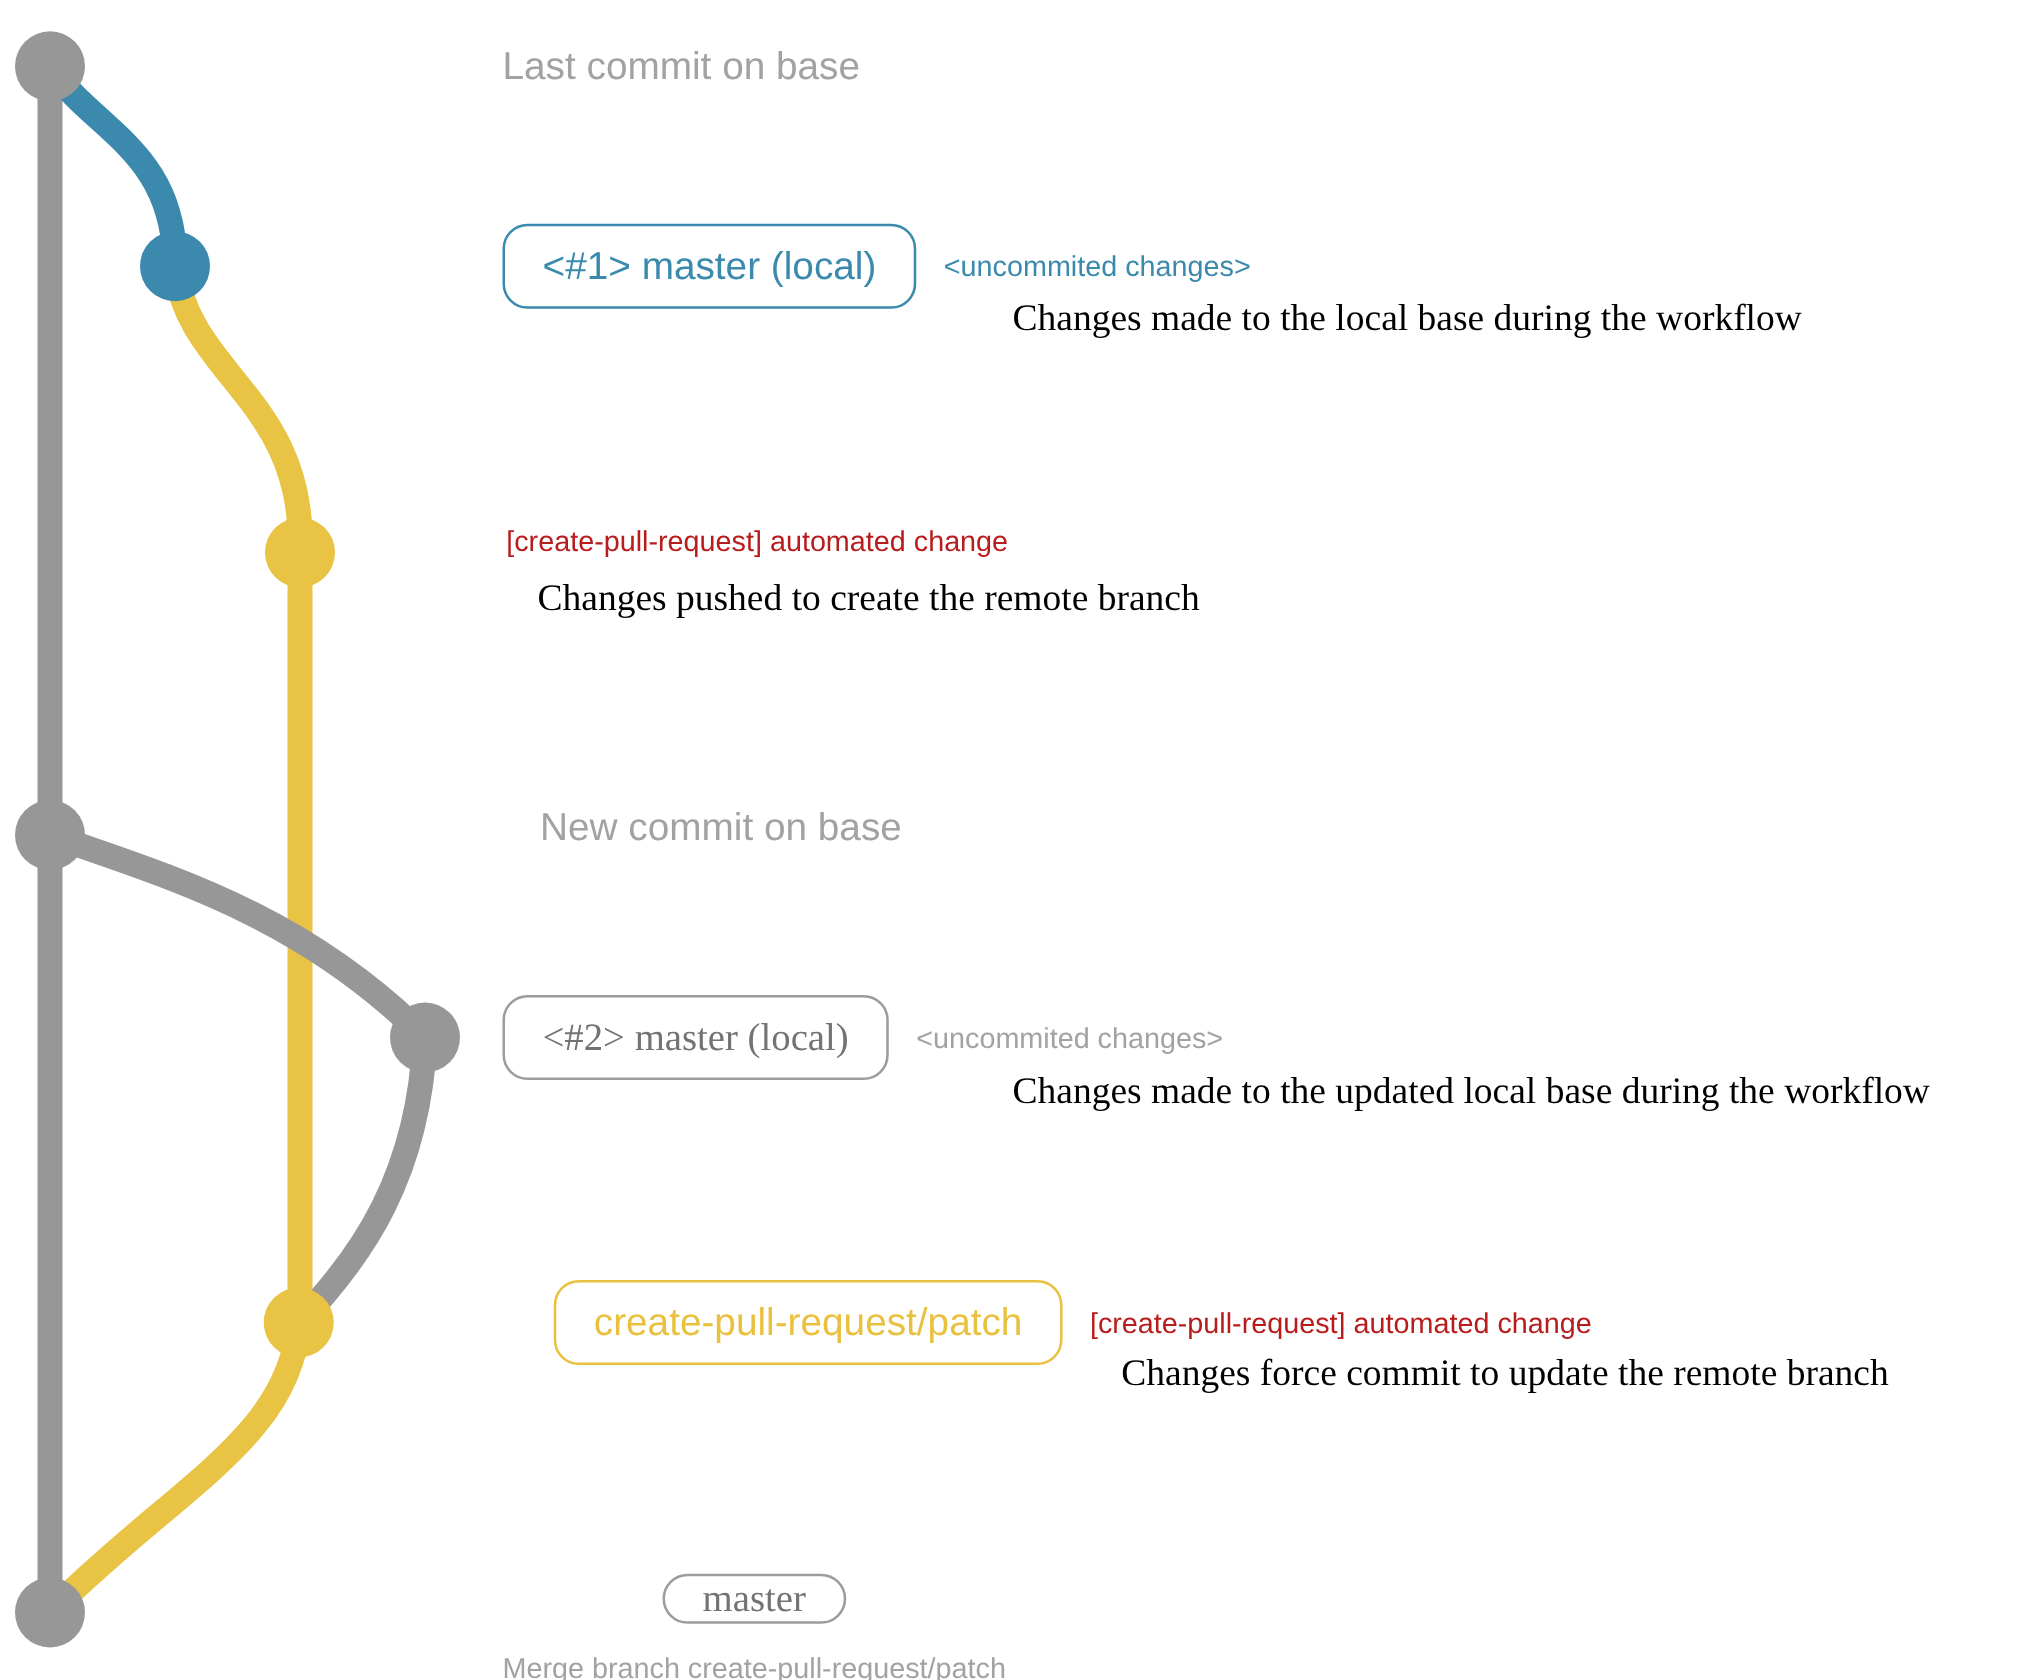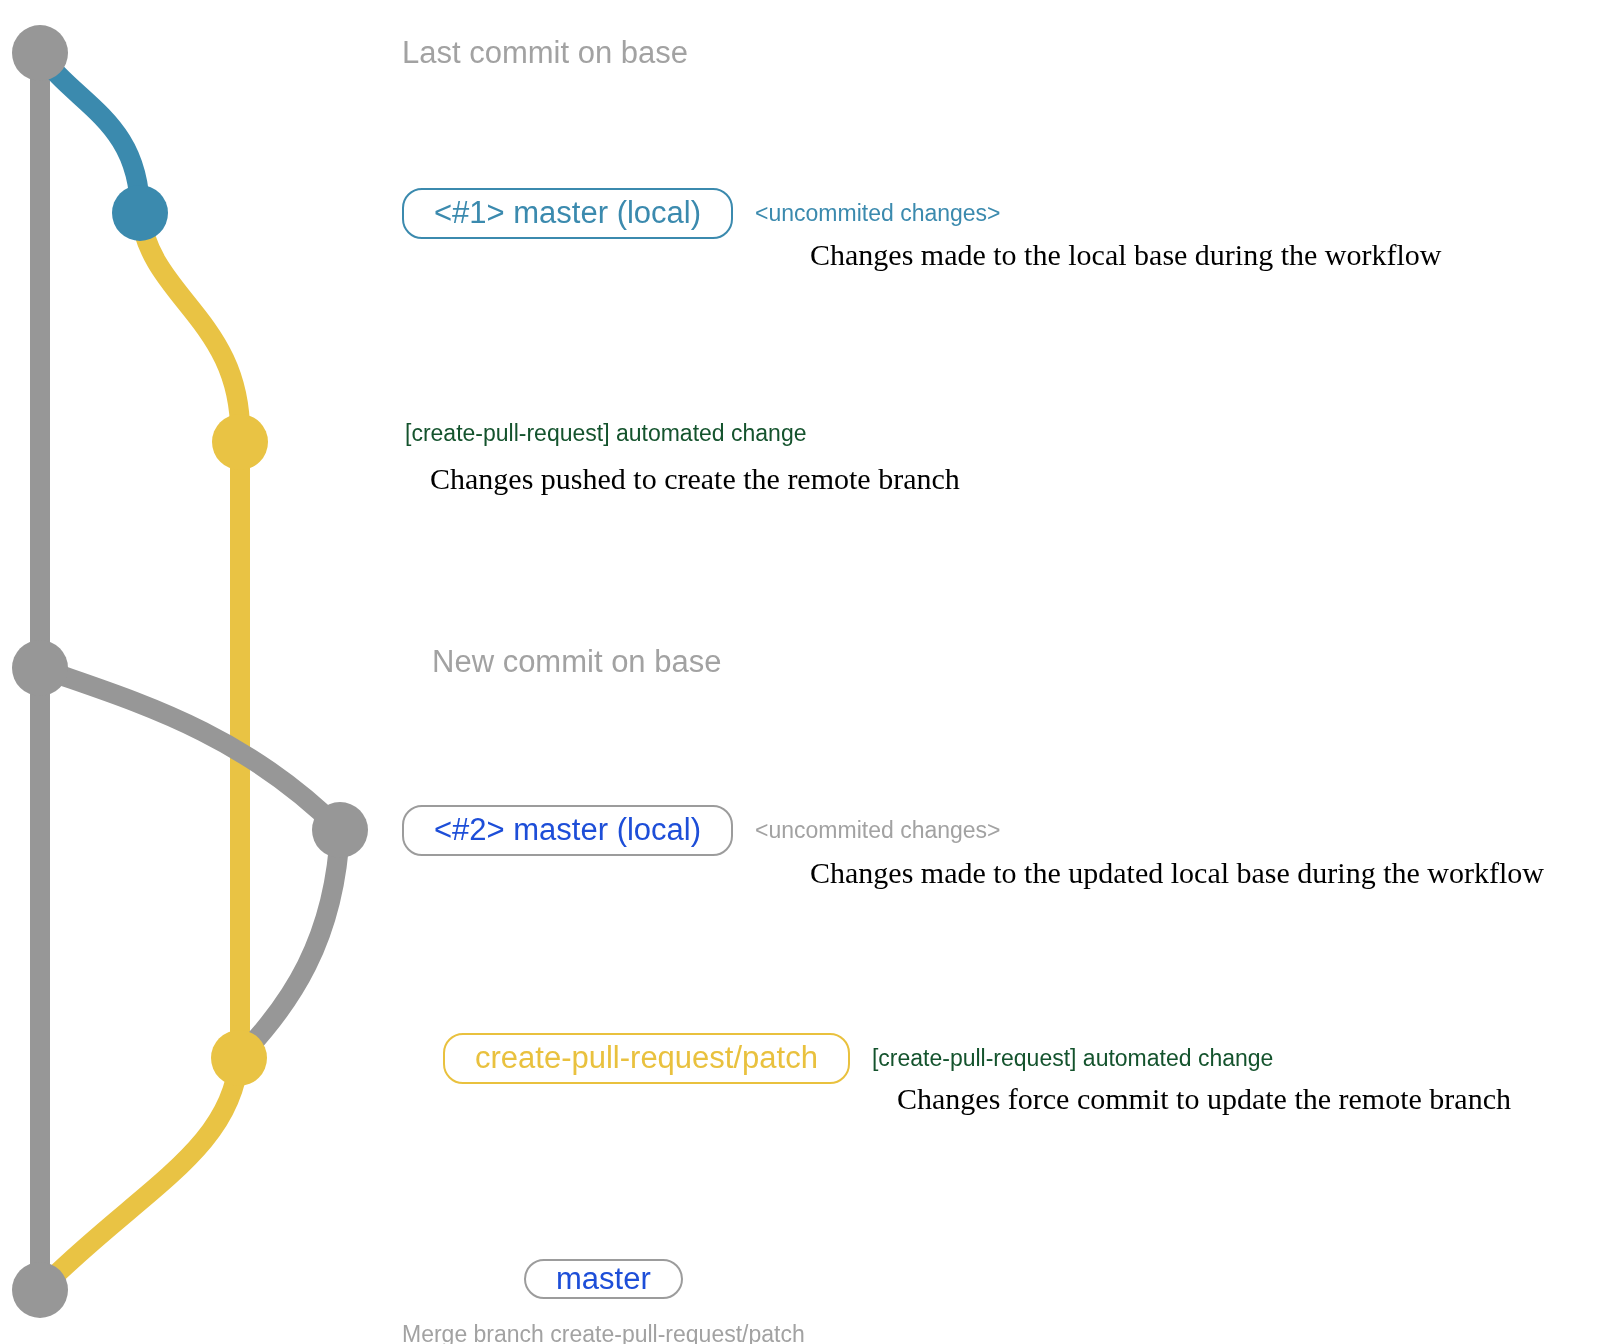--- a/index.html
+++ b/index.html
@@ -24,36 +24,36 @@
   .plain-label {
     position: absolute;
     font-size: 31px;
     color: #a2a2a2;
     white-space: nowrap;
   }
   .badge {
     display: flex;
     align-items: center;
     justify-content: center;
-    height: 51px;
+    height: 68px;
     padding: 0 30px;
     border: 2.5px solid;
     border-radius: 20px;
     font-size: 31px;
     box-sizing: border-box;
     white-space: nowrap;
   }
   .badge.blue   { border-color: #3b8aae; color: #3b8aae; }
-  .badge.gray   { border-color: #9c9c9c; color: #1d4ed8; }
+  .badge.gray   { border-color: #9c9c9c; color: #737373; font-family: Liberation Serif, serif; }
   .badge.yellow { border-color: #e9c13e; color: #e9c13e; }
 
   .row-label { font-size: 23px; white-space: nowrap; }
   .row-label.blue   { color: #3b8aae; }
   .row-label.gray   { color: #a2a2a2; }
-  .row-label.yellow { color: #14532d; }
+  .row-label.yellow { color: #b91c1c; }
 
   .note {
     position: absolute;
     font-family: "Liberation Serif", serif;
     font-size: 30px;
     color: #000000;
     white-space: nowrap;
   }
 </style>
 </head>

